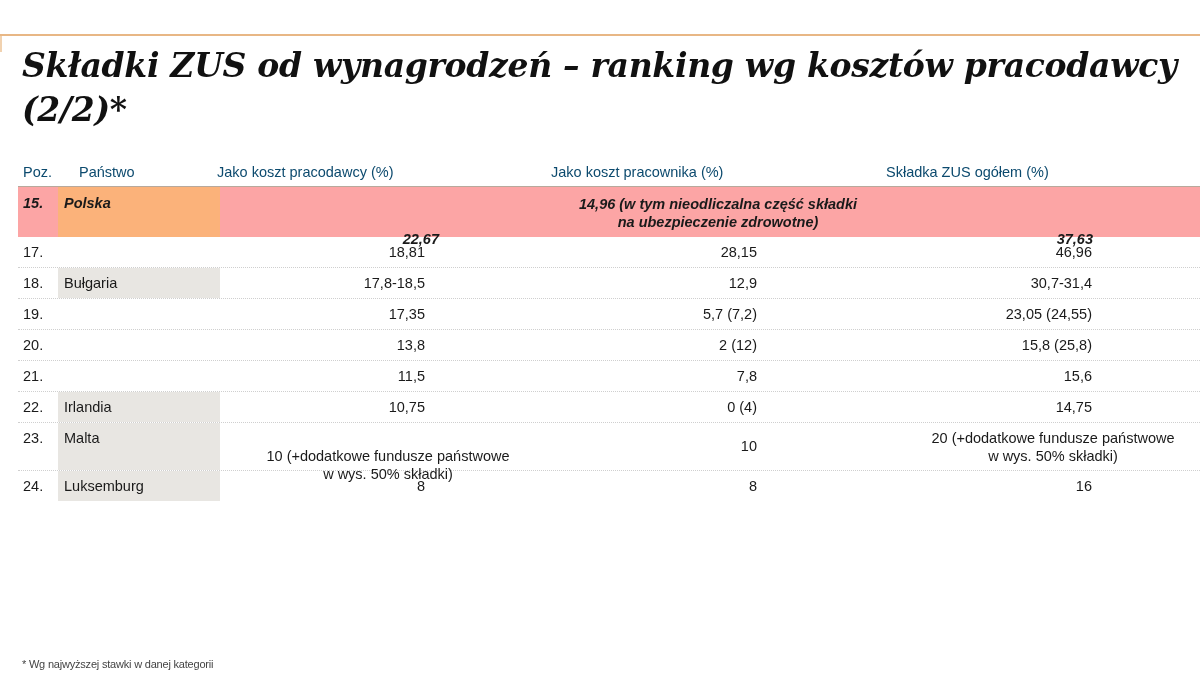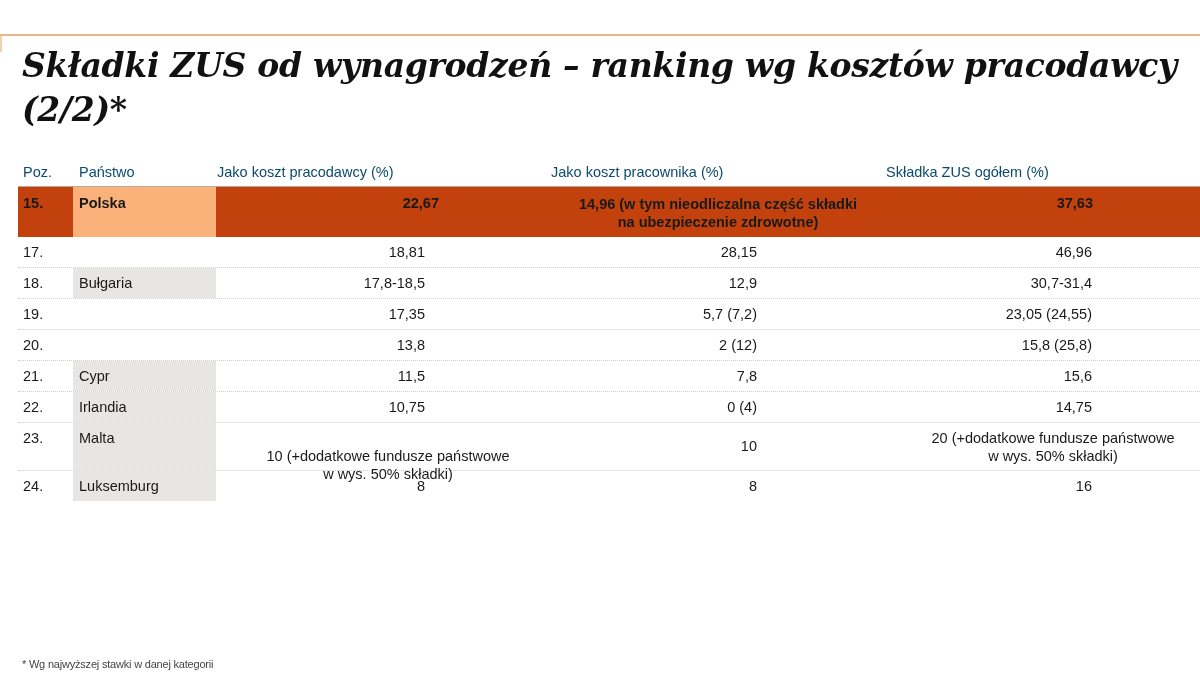--- a/index.html
+++ b/index.html
@@ -23,28 +23,28 @@
     }
     .hdr {
       position: relative; height: 26px; border-bottom: 1.5px solid #b7a99c;
       color: #0c4a6e; font-size: 14.5px;
     }
     .hdr span { position: absolute; top: 4px; white-space: nowrap; }
     .row { position: relative; border-bottom: 1px dotted #cfcfcf; font-size: 14.5px; }
     .row .c { position: absolute; white-space: nowrap; }
     .row .pos { left: 5px; }
     .row .country {
-      position: absolute; left: 55px; top: 0; bottom: 0; width: 143px;
+      position: absolute; left: 40px; top: 0; bottom: 0; width: 162px;
       background: #e8e6e2; box-sizing: border-box;
     }
     .row .country span { position: absolute; left: 6px; }
-    .row.hl { background: #c2410c; border-bottom: none; }
+    .row.hl { background: #fca5a5; border-bottom: none; font-style: italic; }
     .row.hl .country { background: #fbb27a; }
     .row.hl .c, .row.hl .country span { font-weight: bold; }
-    .num-r { text-align: right; }
+    .num-r { text-align: right; margin-top: 36px; }
     .multi { text-align: center; line-height: 18px; }
     .footnote {
       position: absolute; left: 22px; top: 658px; font-size: 11px; color: #444; letter-spacing: -0.2px;
     }
   </style>
 </head>
 <body>
 
 <div class="top-rule"></div>
 <div class="top-tick"></div>
@@ -95,23 +95,20 @@
     <span class="c" style="top:7px; right:108px">23,05 (24,55)</span>
   </div>
   <div class="row" style="height:30px">
     <span class="c pos" style="top:7px">20.</span>
     <span class="c" style="top:7px; right:775px">13,8</span>
     <span class="c" style="top:7px; right:443px">2 (12)</span>
     <span class="c" style="top:7px; right:108px">15,8 (25,8)</span>
   </div>
   <div class="row" style="height:30px">
     <span class="c pos" style="top:7px">21.</span>
-    <div class="country">
-        <span style="top:7px">Cypr</span>
-      </div>
     <span class="c" style="top:7px; right:775px">11,5</span>
     <span class="c" style="top:7px; right:443px">7,8</span>
     <span class="c" style="top:7px; right:108px">15,6</span>
   </div>
   <div class="row" style="height:30px">
     <span class="c pos" style="top:7px">22.</span>
     <div class="country">
         <span style="top:7px">Irlandia</span>
       </div>
     <span class="c" style="top:7px; right:775px">10,75</span>

